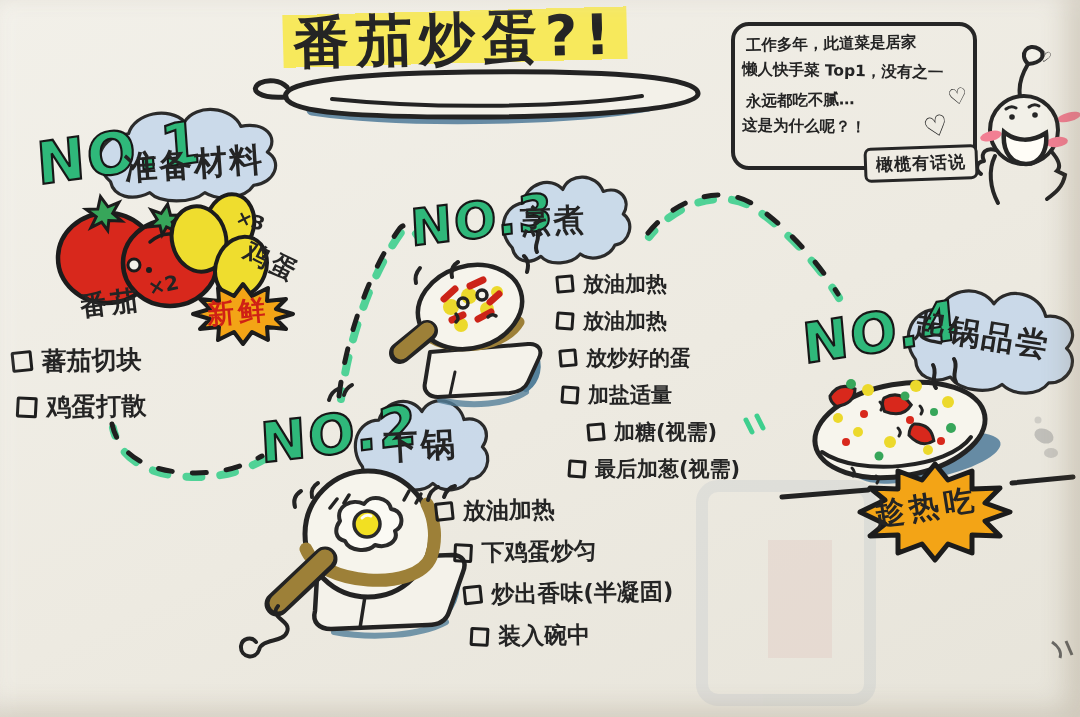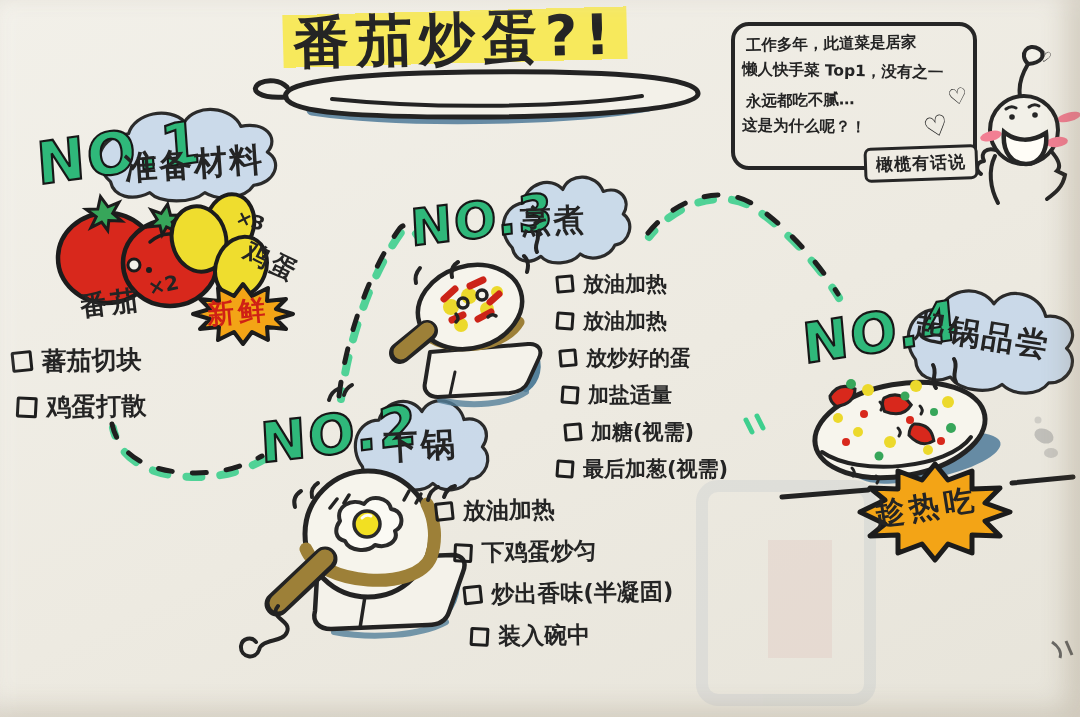--- a/index.html
+++ b/index.html
@@ -37,22 +37,22 @@
   #list2 .chk{width:13px;height:13px;}
   #list2 .chk-row{margin-bottom:11px;}
   #list2 .chk-row:nth-child(2){margin-left:18px;}
   #list2 .chk-row:nth-child(3){margin-left:27px;}
   #list2 .chk-row:nth-child(4){margin-left:33px;}
   #list3{left:556px;top:270px;font-size:21px;}
   #list3 .chk{width:12px;height:12px;}
   #list3 .chk-row{margin-bottom:9px;}
   #list3 .chk-row:nth-child(3){margin-left:3px;font-family:Liberation Mono, monospace;}
   #list3 .chk-row:nth-child(4){margin-left:5px;}
-  #list3 .chk-row:nth-child(5){margin-left:8px;}
-  #list3 .chk-row:nth-child(6){text-align:right;}
+  #list3 .chk-row:nth-child(5){margin-left:8px;justify-content:center;}
+  #list3 .chk-row:nth-child(6){margin-left:12px;text-align:right;}
   
   #lab-tomato{left:80px;top:288px;font-size:27px;transform:rotate(-7deg);letter-spacing:4px;}
   #cnt-tomato{left:148px;top:274px;font-size:20px;transform:rotate(-12deg);}
   #lab-egg{left:243px;top:248px;font-size:25px;transform:rotate(26deg);letter-spacing:4px;}
   #cnt-egg{left:236px;top:210px;font-size:19px;transform:rotate(18deg);}
   #fresh{left:207px;top:297px;font-size:27px;color:#cf2015;transform:rotate(-5deg);letter-spacing:4px;}
   #eat-hot{left:874px;top:490px;font-size:30px;transform:rotate(-9deg);letter-spacing:5px;}
   
   .bubble{position:absolute;left:731px;top:22px;width:238px;height:140px;z-index:2;
     border:4px solid #262626;border-radius:18px;}

